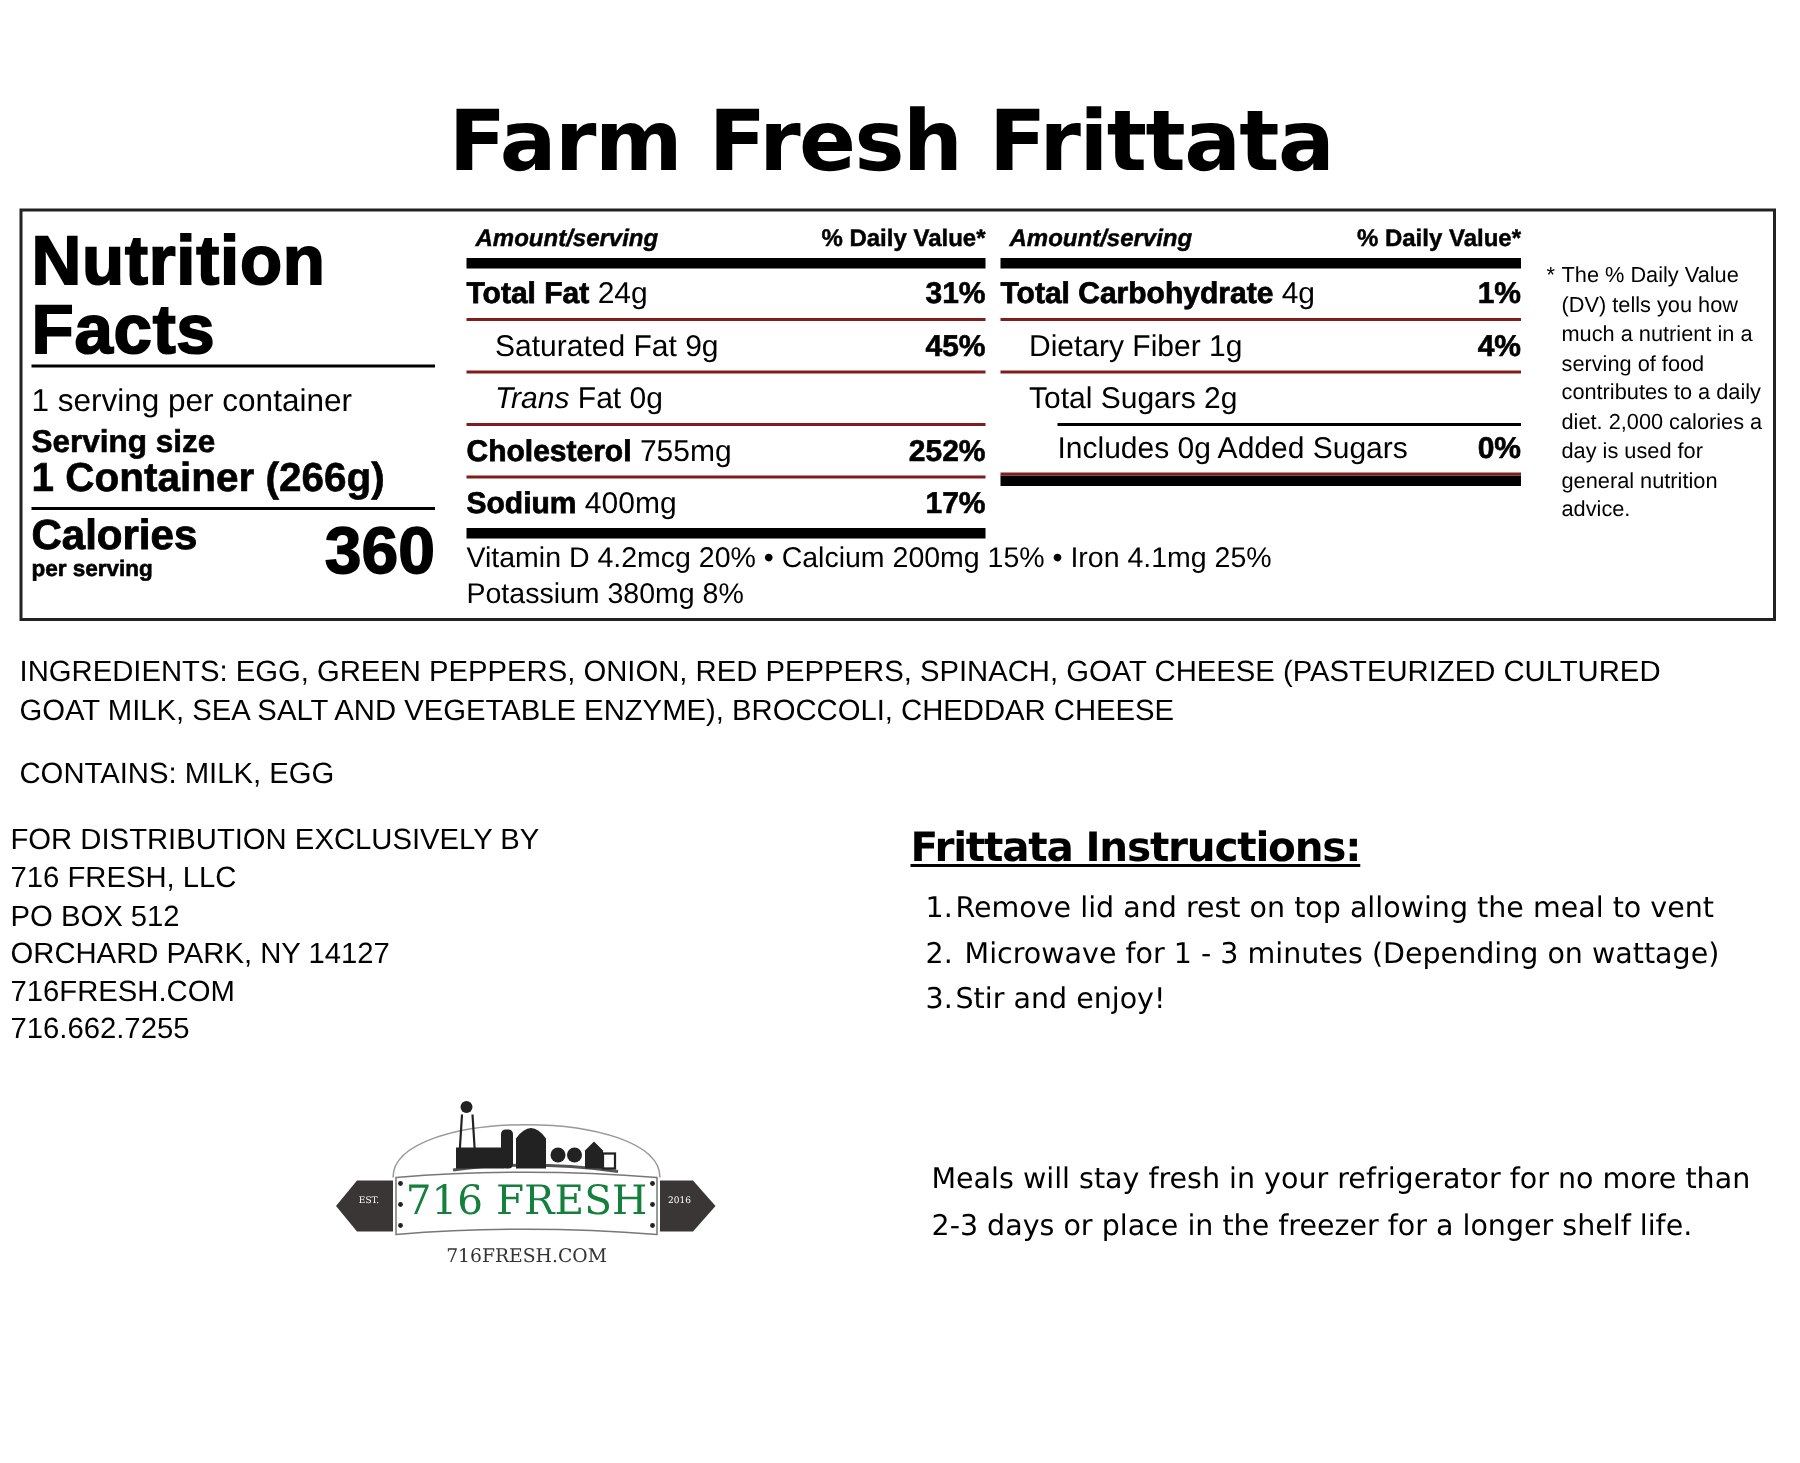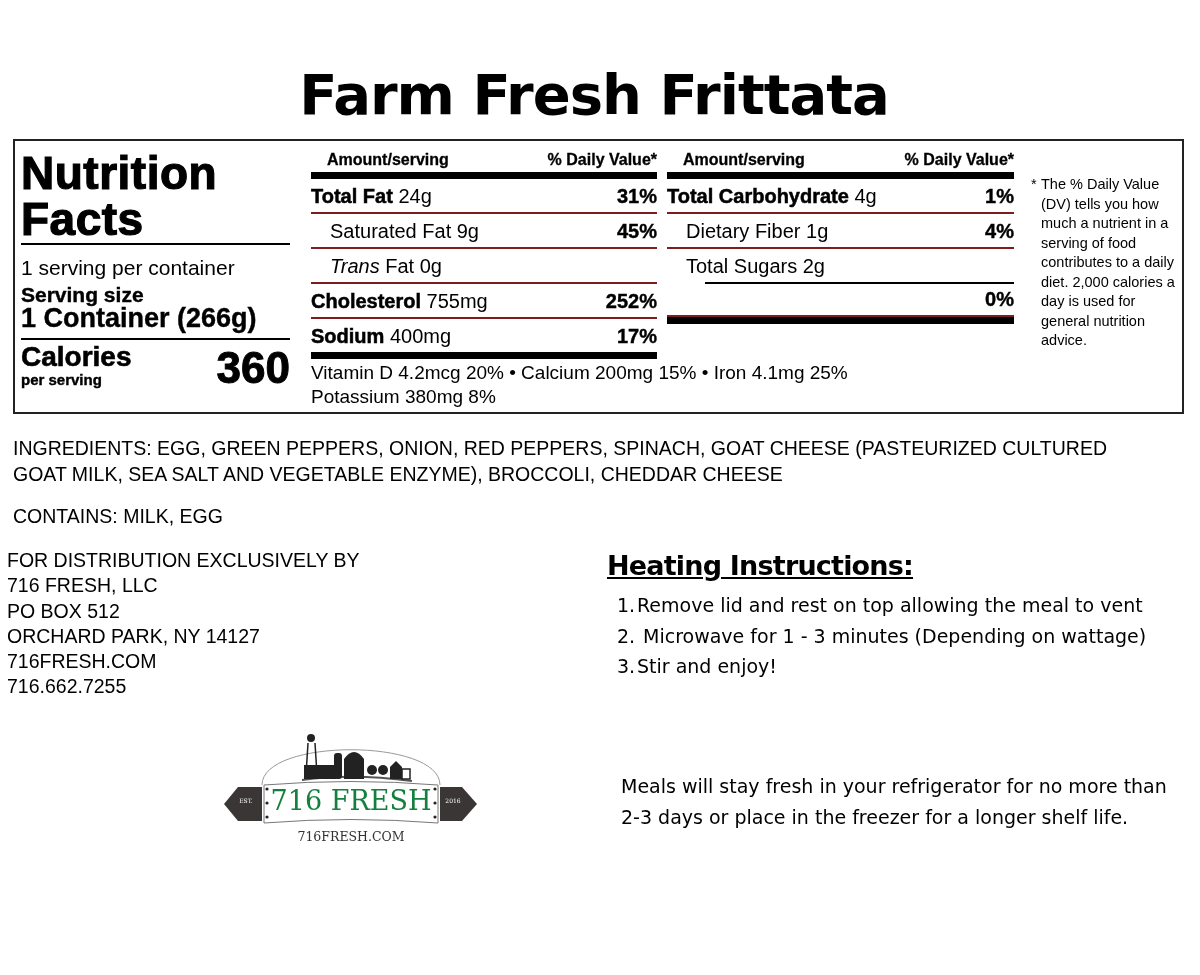--- a/index.html
+++ b/index.html
@@ -16,21 +16,21 @@
   .serv-per { left: 21px; top: 256px; font-size: 21px; }
   .serv-size { left: 21px; top: 283px; font-size: 21px; font-weight: bold; -webkit-text-stroke: 0.4px #000; }
   .serv-amt { left: 21px; top: 303px; font-size: 27px; font-weight: bold; -webkit-text-stroke: 0.4px #000; }
   .cal-label { left: 21px; top: 343px; font-size: 28px; font-weight: bold; line-height: 28px; -webkit-text-stroke: 0.6px #000; }
   .cal-sub { left: 21px; top: 370px; font-size: 15px; font-weight: bold; line-height: 20px; -webkit-text-stroke: 0.4px #000; }
   .cal-val { left: 200px; top: 344px; width: 90px; text-align: right; font-size: 44px; font-weight: bold; line-height: 48px; -webkit-text-stroke: 1px #000; }
 
   
   .col { position: absolute; top: 148px; }
   .col-head { position: relative; height: 24px; font-size: 16px; font-weight: bold; -webkit-text-stroke: 0.3px #000; }
-  .col-head .l { position: absolute; left: 16px; top: 3px; }
+  .col-head .l { position: absolute; left: 6px; top: 3px; font-style: italic; }
   .col-head .r { position: absolute; right: 0; top: 3px; }
   .thick { height: 7px; background: #000; }
   .row { position: relative; height: 33px; border-bottom: 2px solid #7f1d1d; font-size: 20px; }
   .row.noline { border-bottom: none; }
   .row .lbl { position: absolute; top: 6px; left: 0; white-space: nowrap; }
   .row .pct { position: absolute; top: 6px; right: 0; font-weight: bold; -webkit-text-stroke: 0.4px #000; }
   .b { font-weight: bold; -webkit-text-stroke: 0.5px #000; }
   .ind1 { padding-left: 19px; }
   .ind2 { padding-left: 38px; }
   .it { font-style: italic; }
@@ -115,20 +115,21 @@
   <div class="row">
     <span class="lbl ind1"><span>Dietary Fiber</span> <span>1g</span></span>
     <span class="pct">4%</span>
   </div>
   <div class="row" style="border-bottom:none;">
     <span class="lbl ind1"><span>Total Sugars</span> <span>2g</span></span>
     <span class="pct"></span>
     <div style="position:absolute;left:38px;right:0;bottom:-2px;height:2px;background:#000;"></div>
   </div>
   <div class="row">
+    <span class="lbl ind2"><span>Includes 0g Added Sugars</span></span>
     <span class="pct">0%</span>
   </div>
   <div class="thick"></div>
 </div>
 
 <div class="abs vits">
   <div>Vitamin D 4.2mcg 20% • Calcium 200mg 15% • Iron 4.1mg 25%</div>
   <div>Potassium 380mg 8%</div>
 </div>
 
@@ -141,21 +142,21 @@
 <div class="abs contains">CONTAINS: MILK, EGG</div>
 <div class="abs dist">
   <div>FOR DISTRIBUTION EXCLUSIVELY BY</div>
   <div>716 FRESH, LLC</div>
   <div>PO BOX 512</div>
   <div>ORCHARD PARK, NY 14127</div>
   <div>716FRESH.COM</div>
   <div>716.662.7255</div>
 </div>
 
-<div class="abs heat-title">Heating Instructions: </div>
+<div class="abs heat-title">Frittata Instructions: </div>
 <div class="abs steps">
   <div class="step">
     <span class="num">1.</span>
     <span>Remove lid and rest on top allowing the meal to vent</span>
   </div>
   <div class="step">
     <span class="num">2.</span>
     <span style="white-space:pre-wrap;"> Microwave for 1 - 3 minutes (Depending on wattage)</span>
   </div>
   <div class="step">

